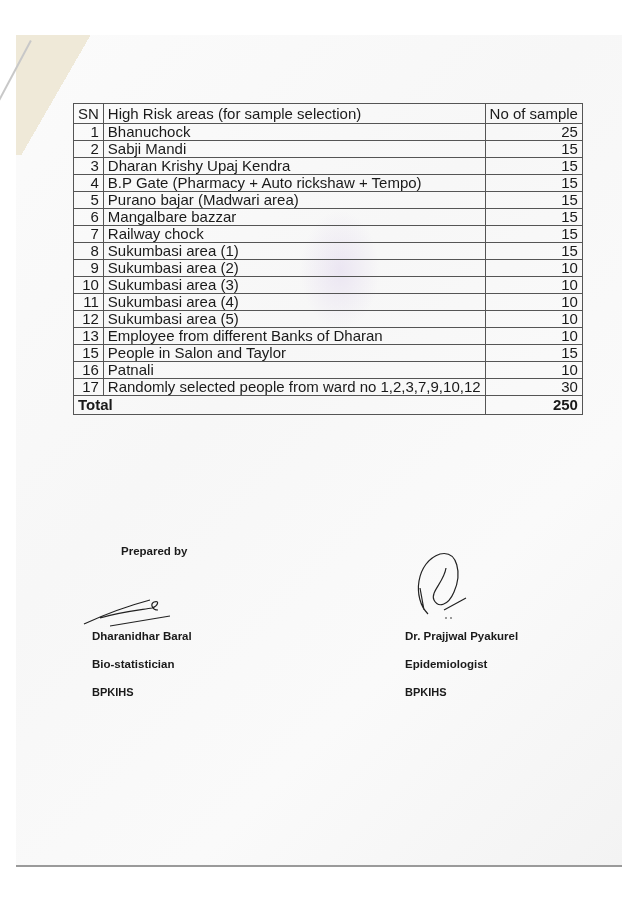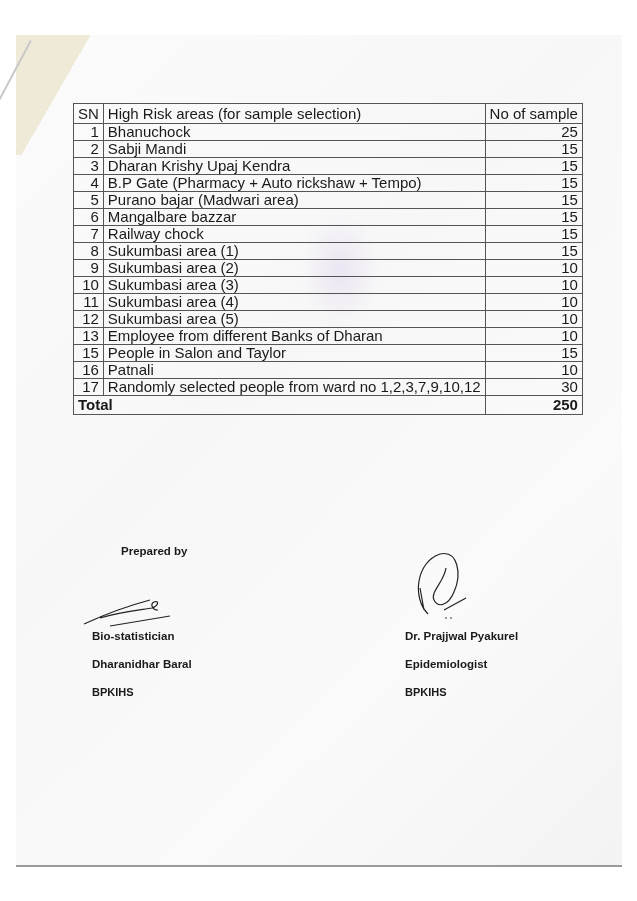--- a/index.html
+++ b/index.html
@@ -155,22 +155,22 @@
 
 <div class="sig-block" style="left:92px; top:543px;margin-left:29px;">
   <span class="sig-line">Prepared by</span>
 </div>
 
 <svg class="signature" style="left:80px; top:588px;" width="100" height="40">
   <path d="M4 36 C30 24, 55 16, 70 12 M20 30 C40 24, 60 22, 72 20 C78 18, 80 12, 74 14 C70 16, 72 22, 78 22 M30 38 L90 28" stroke="#222" stroke-width="1.2" fill="none"></path>
 </svg>
 
 <div class="sig-block" style="left:92px; top:628px;">
+  <span class="sig-line">Dharanidhar Baral</span>
   <span class="sig-line">Bio-statistician</span>
-  <span class="sig-line">Dharanidhar Baral</span>
   <span class="sig-line sig-small">BPKIHS</span>
 </div>
 
 <svg class="signature" style="left:410px; top:548px;" width="70" height="75">
   <path d="M18 66 C2 50, 6 14, 30 6 C48 2, 52 26, 44 44 C38 58, 28 60, 24 52 C20 44, 34 34, 36 20 M10 40 L14 62 M34 62 L56 50" stroke="#222" stroke-width="1.2" fill="none"></path>
   <circle cx="36" cy="70" r="0.8" fill="#222"></circle>
     <circle cx="41" cy="70" r="0.8" fill="#222"></circle>
 </svg>
 
 <div class="sig-block" style="left:405px; top:628px;">

